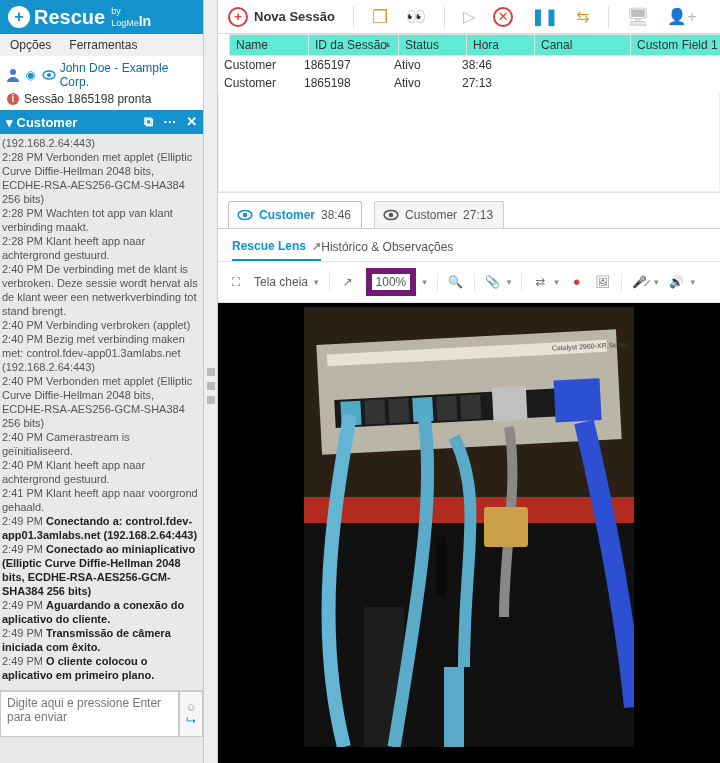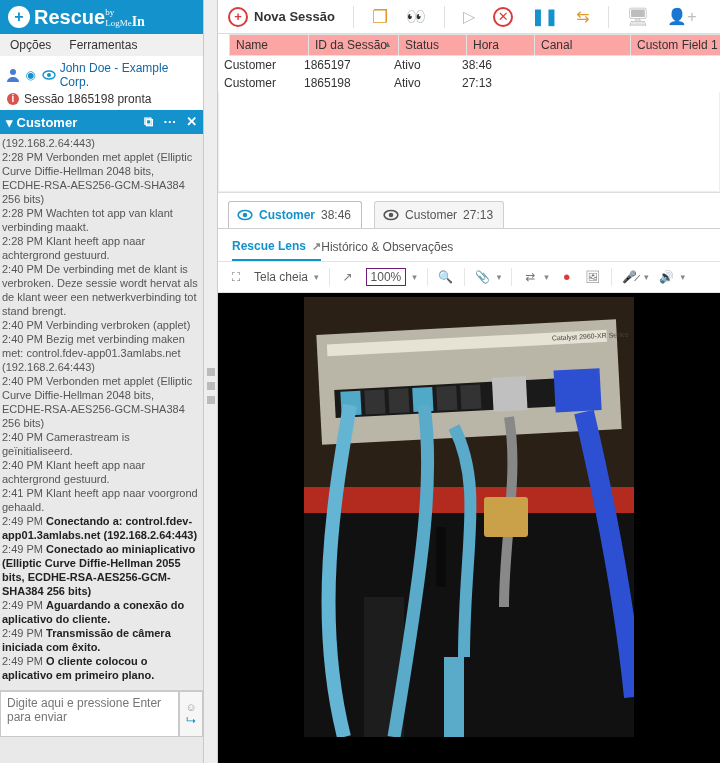--- a/index.html
+++ b/index.html
@@ -3,21 +3,21 @@
 <meta charset="utf-8">
 <style>
   * { box-sizing: border-box; margin: 0; padding: 0; }
   body { font-family: "Segoe UI", Tahoma, sans-serif; font-size: 12px; width: 720px; height: 763px; overflow: hidden; color: #333; }
   .app { display: flex; flex-direction: column; width: 720px; height: 763px; }
 
   
   .banner { background: #1492cc; color: #fff; height: 34px; display: flex; align-items: center; padding: 0 8px; }
   .banner-logo { font-size: 20px; font-weight: 700; display: flex; align-items: center; gap: 4px; }
   .banner-plus { width: 22px; height: 22px; border-radius: 50%; background: #fff; color: #1492cc; display: flex; align-items: center; justify-content: center; font-weight: 800; font-size: 16px; }
-  .banner-sub { font-size: 9px; line-height: 10px; opacity: .95; font-family: Liberation Serif, serif; }
+  .banner-sub { font-size: 9px; line-height: 10px; margin-left: 6px; opacity: .95; }
   .banner-sub b { font-size: 14px; }
 
   .columns { display: flex; flex: 1 1 auto; min-height: 0; }
 
   
   .sidebar { width: 207px; display: flex; flex-direction: column; border-right: 1px solid #c9c9c9; background: #f0f0f0; }
   .menu-row { height: 22px; background: #f0f0f0; display: flex; align-items: center; gap: 18px; padding: 0 10px; font-size: 12px; color: #333; }
   .tree { background: #fff; padding: 4px 6px 2px 6px; font-size: 12px; }
   .tree-line { display: flex; align-items: center; gap: 4px; padding: 1px 0; }
   .ic { width: 14px; height: 14px; display: inline-flex; align-items: center; justify-content: center; }
@@ -49,21 +49,21 @@
 
   .toolbar { height: 34px; display: flex; align-items: center; gap: 18px; padding: 0 10px; border-bottom: 1px solid #ddd; }
   .tool-btn { display: flex; align-items: center; gap: 6px; color: #333; font-size: 13px; font-weight: 600; }
   .tool-sep { width: 1px; height: 22px; background: #e0e0e0; }
   .circ { width: 20px; height: 20px; border-radius: 50%; border: 2px solid currentColor; display: flex; align-items: center; justify-content: center; font-size: 13px; line-height: 1; }
   .red { color: #d93b3b; } .orange { color: #e09a2e; } .green { color: #5aa02c; } .blue { color: #1492cc; } .grey { color: #bdbdbd; }
 
   
   .sess-table { border-bottom: 1px solid #ddd; background: #fff; }
   .sess-head, .sess-row { display: grid; grid-template-columns: 80px 90px 68px 68px 96px 96px; font-size: 12px; }
-  .sess-head { background: #fca5a5; margin-left: 11px; }
+  .sess-head { background: #5eead4; margin-left: 11px; }
   .sess-head > div { padding: 3px 6px; border: 1px solid #e3e3e3; border-left: none; color: #333; font-weight: 400; white-space: nowrap; overflow: hidden; position: relative; }
   .sess-head > div:first-child { border-left: 1px solid #e3e3e3; }
   .sort-arrow { position: absolute; right: 6px; top: 4px; font-size: 9px; color: #666; }
   .sess-row > div { padding: 2px 6px; }
   .sess-body-spacer { height: 100px; background: #fff; border: 1px solid #eee; border-top: none; }
 
   
   .tabstrip { display: flex; gap: 12px; padding: 8px 10px 0 10px; }
   .ctab { border: 1px solid #cfcfcf; border-bottom: none; background: #f5f5f5; padding: 5px 10px 6px 8px; font-size: 12px; color: #555; display: flex; align-items: center; gap: 6px; border-radius: 3px 3px 0 0; }
   .ctab.active { background: #fff; color: #1492cc; font-weight: 700; border-color: #bfbfbf; }
@@ -74,21 +74,21 @@
   
   .subtabs { display: flex; padding: 10px 14px 0 14px; font-size: 12px; }
   .subtab { color: #555; padding-bottom: 6px; display: flex; align-items: center; gap: 6px; }
   .subtab.active { color: #1492cc; font-weight: 700; border-bottom: 2px solid #1492cc; }
   .popout { font-size: 11px; color: #888; }
   .subtabs-line { border-bottom: 1px solid #e3e3e3; }
 
   
   .vtoolbar { display: flex; align-items: center; gap: 10px; padding: 6px 10px; border-bottom: 1px solid #e3e3e3; font-size: 12px; color: #555; }
   .vtoolbar .sep { width: 1px; height: 18px; background: #e6e6e6; }
-  .zoom-box { border: 1px solid #701a75; padding: 1px 4px; background: #fff; text-align: center; }
+  .zoom-box { border: 6px solid #701a75; padding: 1px 4px; background: #fff; text-align: center; }
   .vicon { width: 16px; height: 16px; display: inline-flex; align-items: center; justify-content: center; color: #777; }
   .caret { font-size: 9px; color: #888; margin-left: -4px; }
   .audio-on { color: #1492cc; }
 
   
   .video-area { flex: 1; background: #000; display: flex; align-items: flex-start; justify-content: center; padding: 4px 0 0 0; overflow: hidden; }
   .video-canvas { width: 330px; height: 440px; }
 
 </style>
 </head>
@@ -161,21 +161,21 @@
             <p>2:28 PM Wachten tot app van klant verbinding maakt.</p>
             <p>2:28 PM Klant heeft app naar achtergrond gestuurd.</p>
             <p>2:40 PM De verbinding met de klant is verbroken. Deze sessie wordt hervat als de klant weer een netwerkverbinding tot stand brengt.</p>
             <p>2:40 PM Verbinding verbroken (applet)</p>
             <p>2:40 PM Bezig met verbinding maken met: control.fdev-app01.3amlabs.net (192.168.2.64:443)</p>
             <p>2:40 PM Verbonden met applet (Elliptic Curve Diffie-Hellman 2048 bits, ECDHE-RSA-AES256-GCM-SHA384 256 bits)</p>
             <p>2:40 PM Camerastream is geïnitialiseerd.</p>
             <p>2:40 PM Klant heeft app naar achtergrond gestuurd.</p>
             <p>2:41 PM Klant heeft app naar voorgrond gehaald.</p>
             <p>2:49 PM <b>Conectando a: control.fdev-app01.3amlabs.net (192.168.2.64:443)</b></p>
-            <p>2:49 PM <b>Conectado ao miniaplicativo (Elliptic Curve Diffie-Hellman 2055 bits, ECDHE-RSA-AES256-GCM-SHA384 256 bits)</b></p>
+            <p>2:49 PM <b>Conectado ao miniaplicativo (Elliptic Curve Diffie-Hellman 2048 bits, ECDHE-RSA-AES256-GCM-SHA384 256 bits)</b></p>
             <p>2:49 PM <b>Aguardando a conexão do aplicativo do cliente.</b></p>
             <p>2:49 PM <b>Transmissão de câmera iniciada com êxito.</b></p>
             <p>2:49 PM <b>O cliente colocou o aplicativo em primeiro plano.</b></p>
           </div>
       </div>
 
       <div class="chat-input">
         <textarea placeholder="Digite aqui e pressione Enter para enviar" style=""></textarea>
         <div class="chat-send">
           <span style="font-size:11px">☺</span>

